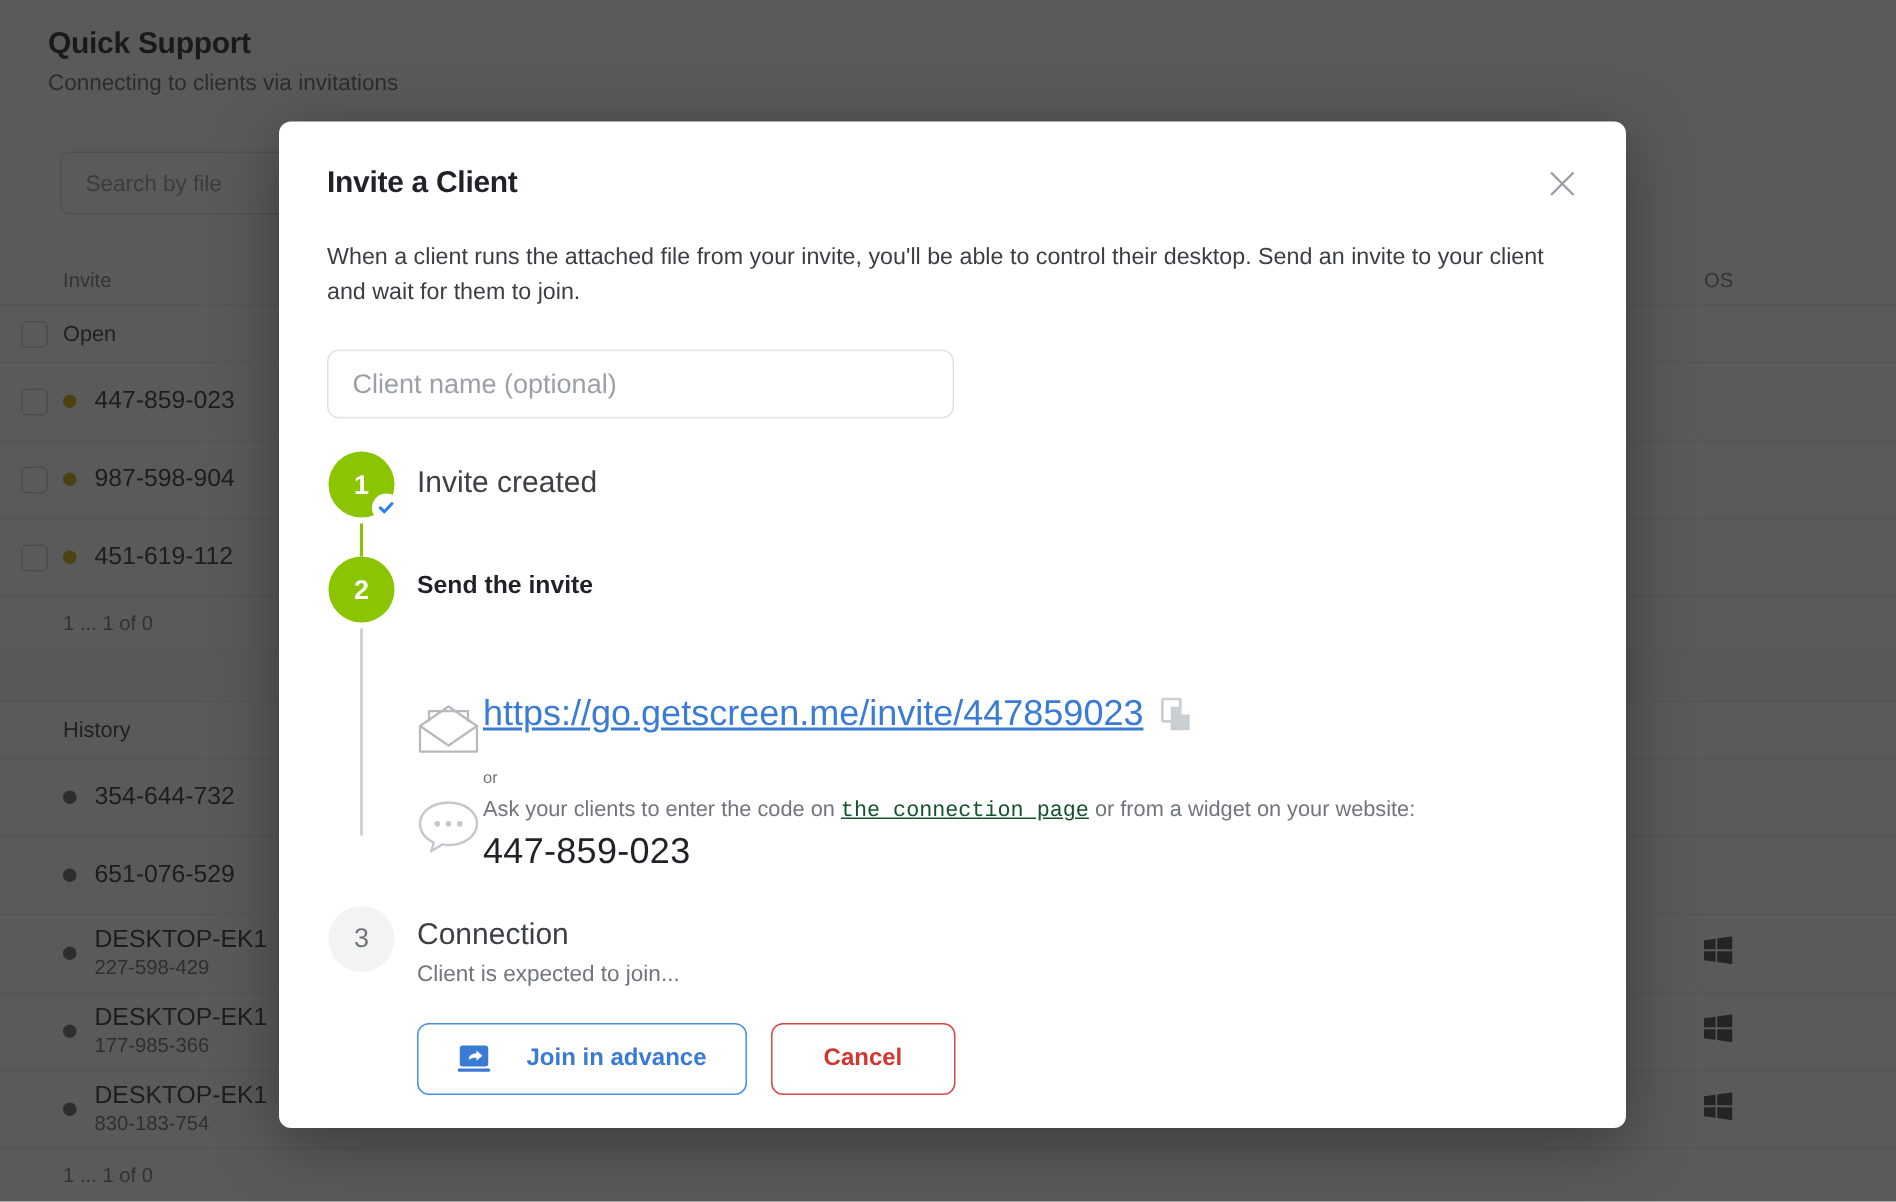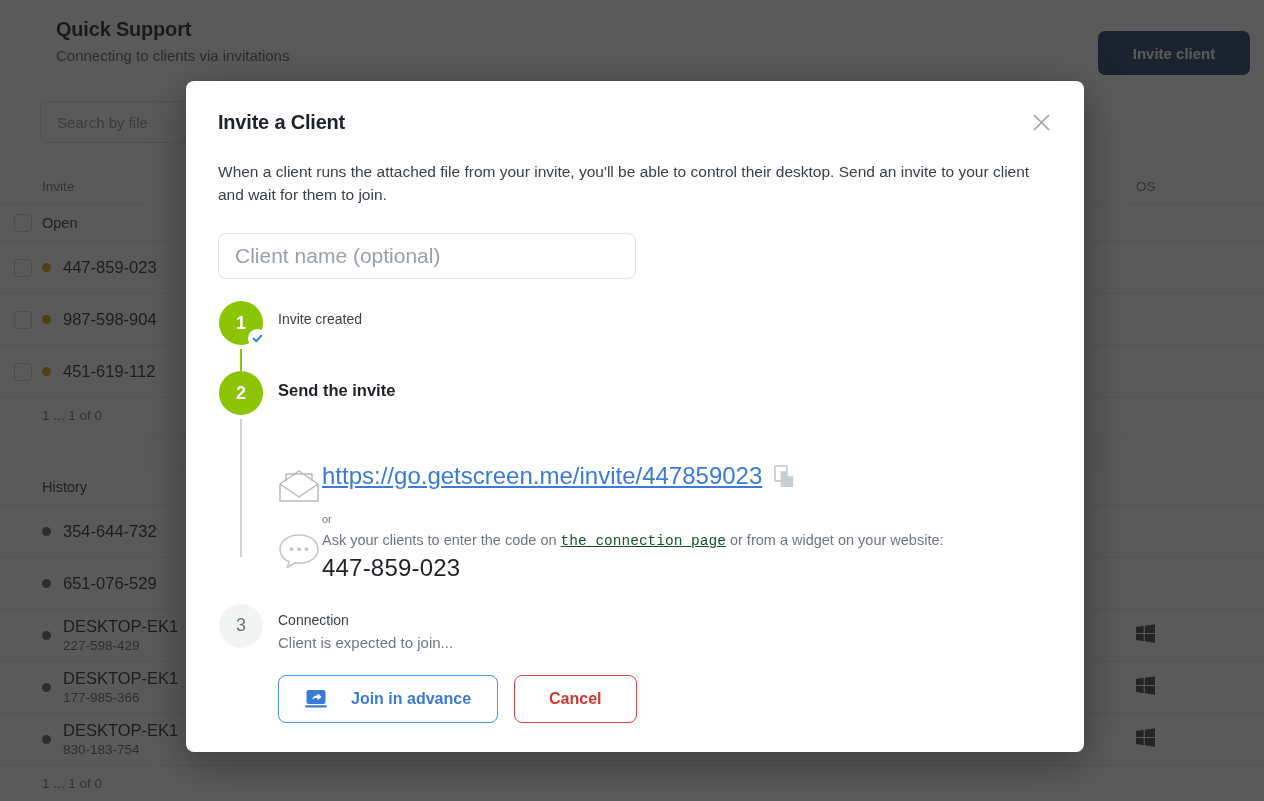--- a/index.html
+++ b/index.html
@@ -14,21 +14,21 @@
 
   
   #page-root {
     position: absolute;
     inset: 0;
     background: #ffffff;
   }
 
   .bg-header {
     position: absolute;
-    top: 18px; left: 56px;
+    top: 18px; left: 32px;
   }
   .bg-title {
     font-size: 20px;
     font-weight: bold;
     color: #1a1a1a;
     letter-spacing: -0.2px;
   }
   .bg-subtitle {
     font-size: 15px;
     color: #555a5f;
@@ -191,21 +191,21 @@
     max-width: 818px;
   }
 
   .name-input {
     margin-top: 27px;
     width: 418px; height: 46px;
     border: 1px solid #dfe3e7;
     border-radius: 8px;
     padding: 0 16px;
     font-family: "Liberation Sans", sans-serif;
-    font-size: 21px;
+    font-size: 18px;
     color: #2c3136;
     background: #fff;
     outline: none;
   }
   .name-input::placeholder { color: #9aa0a6; }
 
   
   .steps { margin-top: 22px; position: relative; }
 
   .step { display: flex; position: relative; }
@@ -251,21 +251,21 @@
     flex: none;
   }
   .connector.grey { background: #cfd3d6; }
 
   .step-body {
     padding-left: 14px;
     padding-top: 10px;
     flex: 1;
   }
   .step-label-normal {
-    font-size: 14px;
+    font-size: 20px;
     color: #3c4146;
   }
   .step-label-bold {
     font-size: 16.5px;
     color: #1f2327;
     font-weight: bold;
   }
   .step-sub {
     font-size: 15px;
     color: #70767c;
@@ -349,21 +349,20 @@
 </head>
 <body>
 
 <div id="page-root">
 
   <div class="bg-header">
     <div class="bg-title">Quick Support</div>
     <div class="bg-subtitle">Connecting to clients via invitations</div>
   </div>
 
-  <button class="invite-client-btn">Invite client</button>
 
   <div class="search-box">
     <span>Search by file</span>
   </div>
 
   <div class="tbl">
 
     <div class="tbl-head">
       <div class="col-invite">Invite</div>
       <div class="col-mid"></div>

